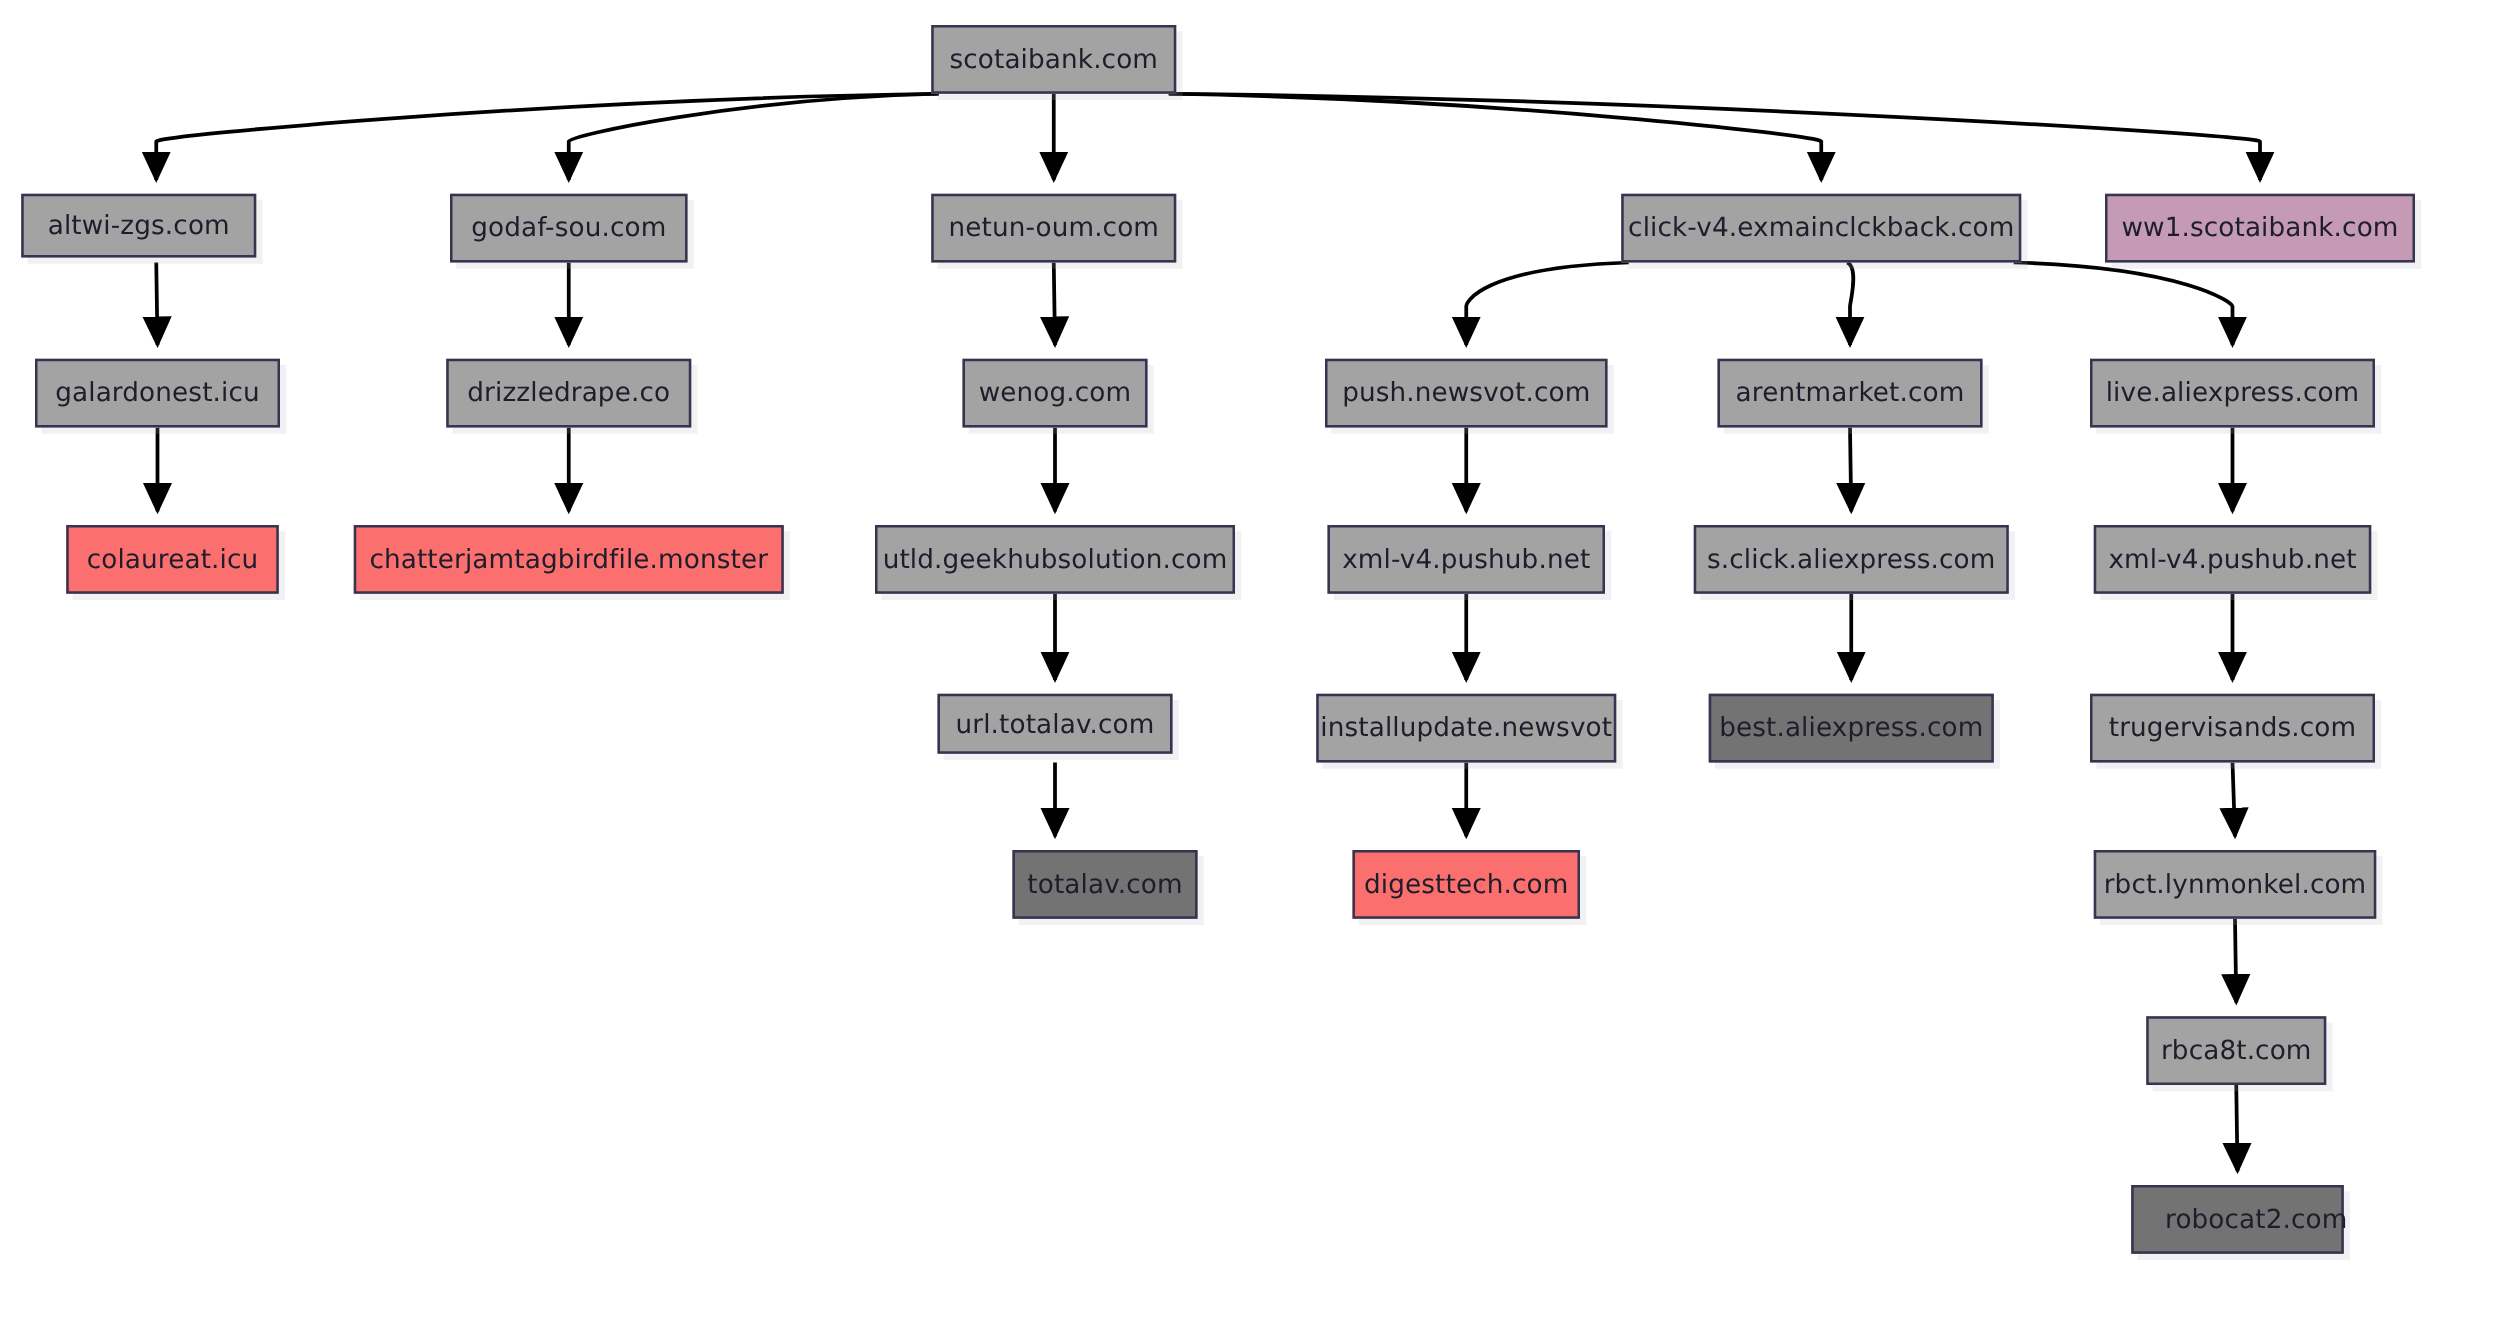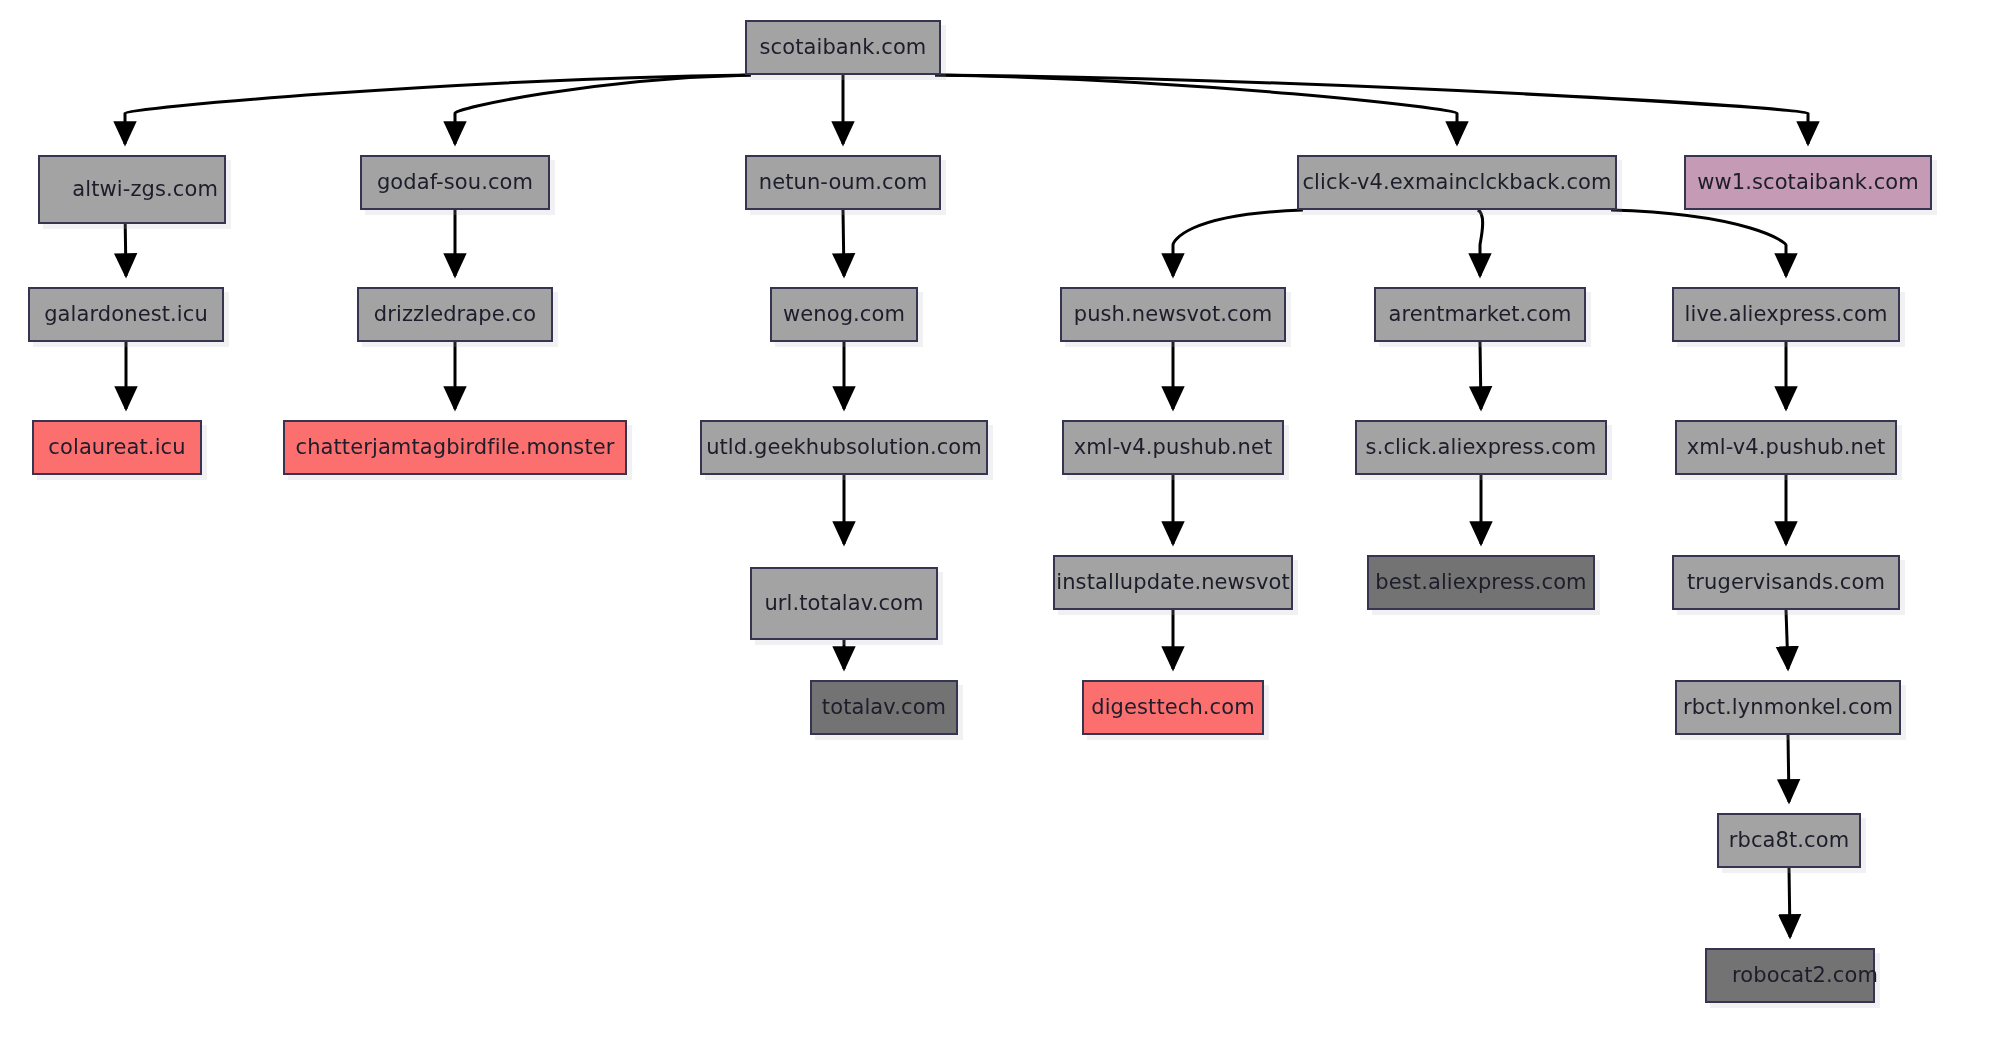--- a/index.html
+++ b/index.html
@@ -84,21 +84,21 @@
         <path d="M1173,610 L1173,669" fill="none" stroke="#000000" stroke-width="3" marker-end="url(#arrowhead)"></path>
         <path d="M1786,610 L1788,669" fill="none" stroke="#000000" stroke-width="3" marker-end="url(#arrowhead)"></path>
         <path d="M1788,735 L1789,802" fill="none" stroke="#000000" stroke-width="3" marker-end="url(#arrowhead)"></path>
         <path d="M1789,868 L1790,937" fill="none" stroke="#000000" stroke-width="3" marker-end="url(#arrowhead)"></path>
       </g>
   </svg>
   <div id="node-layer">
       <div class="node" style="left: 745px; top: 20px; width: 196px; height: 55px;">
         <span class="node-label">scotaibank.com</span>
       </div>
-      <div class="node" style="left: 38px; top: 155px; width: 188px; height: 69px; justify-content: flex-end;">
+      <div class="node" style="left: 17px; top: 155px; width: 188px; height: 51px;">
         <span class="node-label">altwi-zgs.com</span>
       </div>
       <div class="node" style="left: 360px; top: 155px; width: 190px; height: 55px;">
         <span class="node-label">godaf-sou.com</span>
       </div>
       <div class="node" style="left: 745px; top: 155px; width: 196px; height: 55px;">
         <span class="node-label">netun-oum.com</span>
       </div>
       <div class="node" style="left: 1297px; top: 155px; width: 320px; height: 55px;">
         <span class="node-label">click-v4.exmainclckback.com</span>
@@ -117,39 +117,39 @@
       </div>
       <div class="node" style="left: 1060px; top: 287px; width: 226px; height: 55px;">
         <span class="node-label">push.newsvot.com</span>
       </div>
       <div class="node" style="left: 1374px; top: 287px; width: 212px; height: 55px;">
         <span class="node-label">arentmarket.com</span>
       </div>
       <div class="node" style="left: 1672px; top: 287px; width: 228px; height: 55px;">
         <span class="node-label">live.aliexpress.com</span>
       </div>
-      <div class="node red" style="left: 32px; top: 420px; width: 170px; height: 55px;">
+      <div class="node red" style="left: 53px; top: 420px; width: 170px; height: 55px;">
         <span class="node-label">colaureat.icu</span>
       </div>
       <div class="node red" style="left: 283px; top: 420px; width: 344px; height: 55px;">
         <span class="node-label">chatterjamtagbirdfile.monster</span>
       </div>
       <div class="node" style="left: 700px; top: 420px; width: 288px; height: 55px;">
         <span class="node-label">utld.geekhubsolution.com</span>
       </div>
       <div class="node" style="left: 1062px; top: 420px; width: 222px; height: 55px;">
         <span class="node-label">xml-v4.pushub.net</span>
       </div>
       <div class="node" style="left: 1355px; top: 420px; width: 252px; height: 55px;">
         <span class="node-label">s.click.aliexpress.com</span>
       </div>
       <div class="node" style="left: 1675px; top: 420px; width: 222px; height: 55px;">
         <span class="node-label">xml-v4.pushub.net</span>
       </div>
-      <div class="node" style="left: 750px; top: 567px; width: 188px; height: 73px;">
+      <div class="node" style="left: 750px; top: 555px; width: 188px; height: 48px;">
         <span class="node-label">url.totalav.com</span>
       </div>
       <div class="node" style="left: 1053px; top: 555px; width: 240px; height: 55px;">
         <span class="node-label">installupdate.newsvot</span>
       </div>
       <div class="node yellow" style="left: 1367px; top: 555px; width: 228px; height: 55px;">
         <span class="node-label">best.aliexpress.com</span>
       </div>
       <div class="node" style="left: 1672px; top: 555px; width: 228px; height: 55px;">
         <span class="node-label">trugervisands.com</span>

